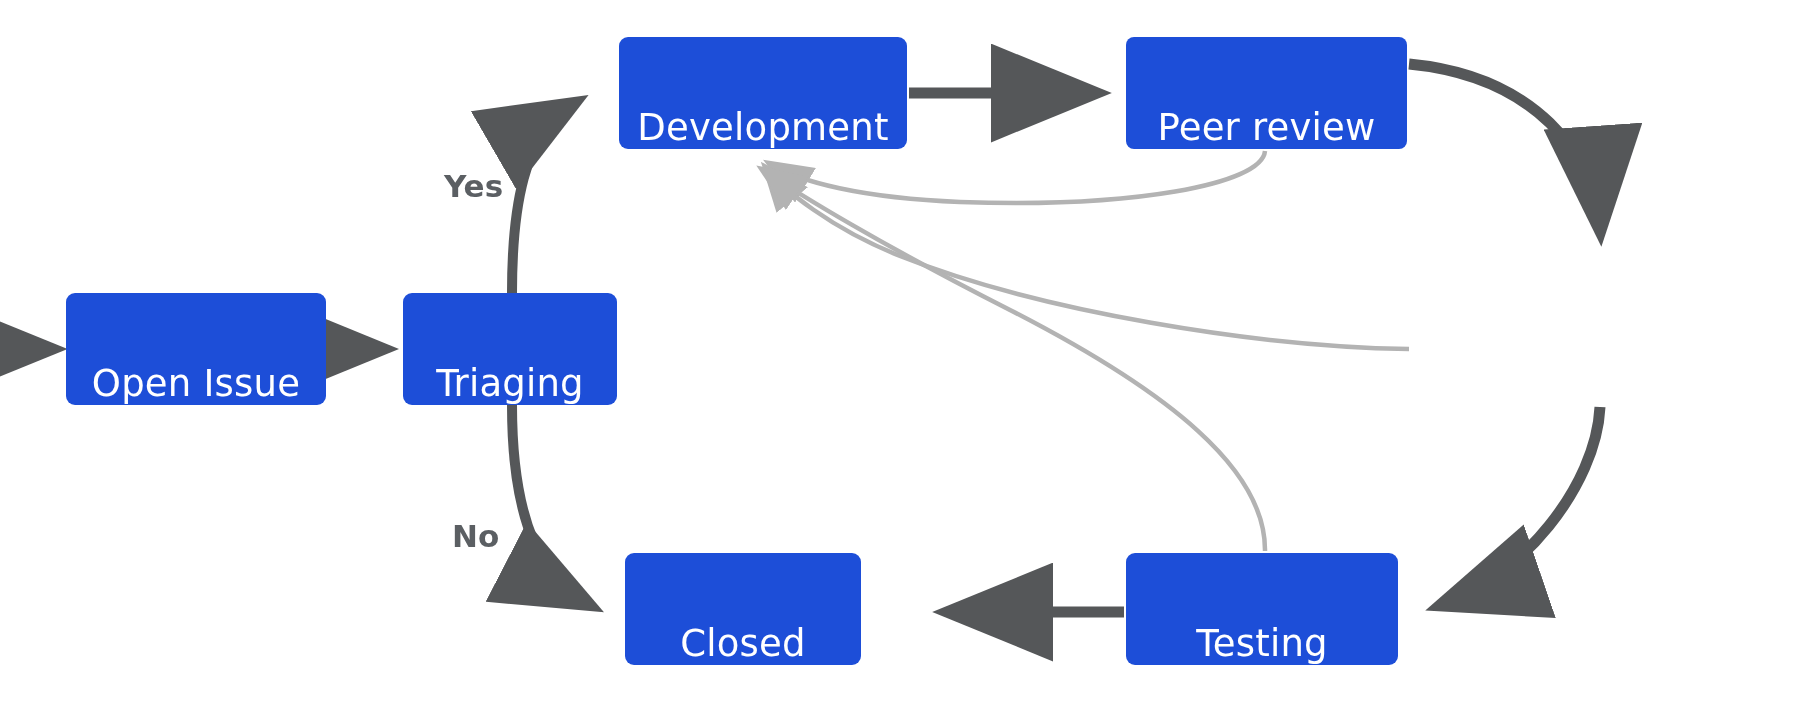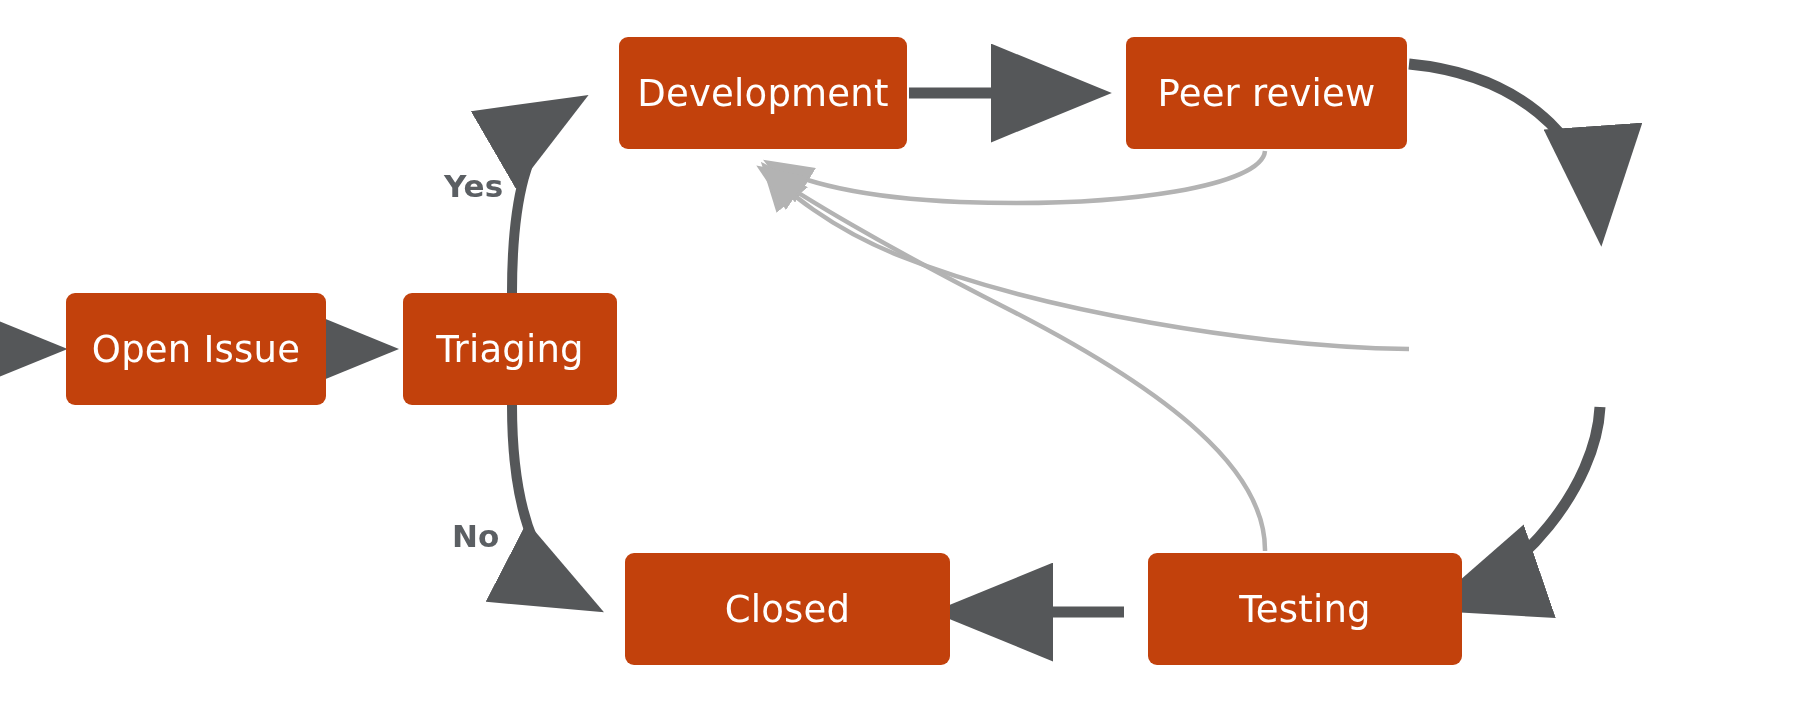--- a/index.html
+++ b/index.html
@@ -1,23 +1,23 @@
 <!DOCTYPE html>
 <html><head>
 <meta charset="utf-8">
 <style>
   html,body{margin:0;padding:0;background:#ffffff;}
   body{width:1797px;height:712px;overflow:hidden;font-family:"DejaVu Sans",sans-serif;}
   #stage{position:relative;width:1797px;height:712px;background:#ffffff;}
   #edges{position:absolute;left:0;top:0;width:1797px;height:712px;}
   .node{
     position:absolute;
-    background:#c2410c;
+    background:#1d4ed8;
     border-radius:9px;
-    display:flex;align-items:center;justify-content:center;
+    display:flex;align-items:flex-end;justify-content:center;
     color:#ffffff;
     font-size:37px;
     font-weight:400;
     letter-spacing:0.2px;
     white-space:nowrap;
     box-sizing:border-box;
     z-index:3;
   }
   .node.bordered{border:1.5px solid #b9bcbe;}
   .edge-label{
@@ -99,25 +99,25 @@
 
   <div class="node" style="left:619px;top:37px;width:288px;height:112px;">
     <span>Development</span>
   </div>
 
   <div class="node" style="left:1126px;top:37px;width:281px;height:112px;border-radius:8px;">
     <span>Peer review</span>
   </div>
 
 
-  <div class="node" style="left:1126px;top:553px;width:314px;height:112px;margin-left:22px;">
+  <div class="node" style="left:1126px;top:553px;width:272px;height:112px;">
     <span>Testing</span>
   </div>
 
-  <div class="node" style="left:625px;top:553px;width:325px;height:112px;">
+  <div class="node" style="left:625px;top:553px;width:236px;height:112px;">
     <span>Closed</span>
   </div>
 
   <div class="edge-label" style="left:432px;top:168px;margin-left:12px;">Yes</div>
 
   <div class="edge-label" style="left:452px;top:518px;">No</div>
 
 </div>
 
 </body></html>

